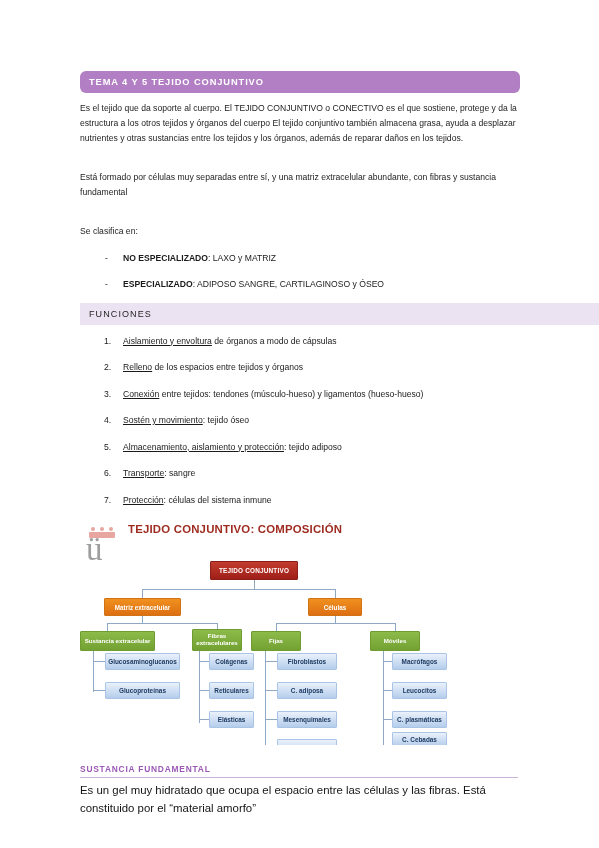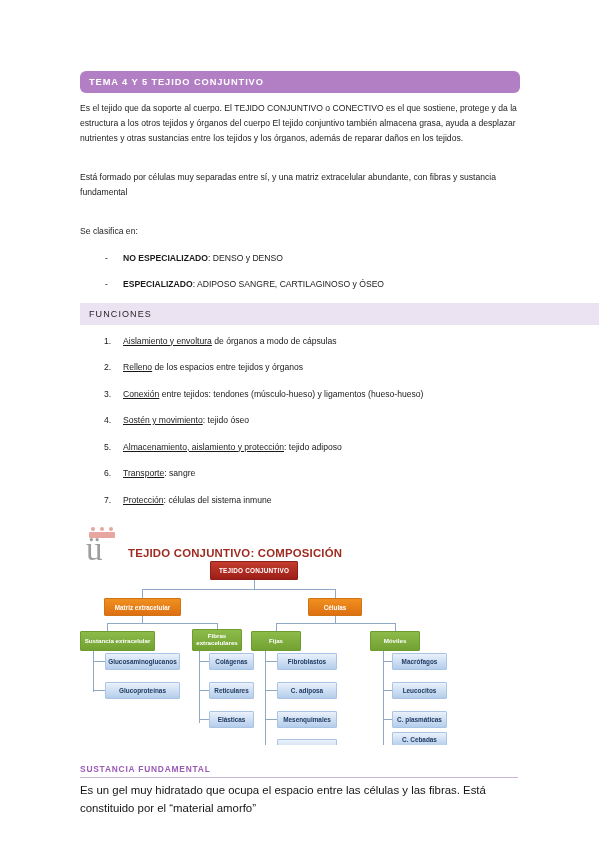--- a/index.html
+++ b/index.html
@@ -110,21 +110,21 @@
     position: relative;
     width: 440px;
     height: 226px;
     margin-top: 10px;
     background: #ffffff;
     overflow: hidden;
   }
   .diagram-title {
     position: absolute;
     left: 48px;
-    top: 28px;
+    top: 4px;
     font-size: 11.4px;
     font-weight: bold;
     color: #9e2b20;
     letter-spacing: 0.2px;
   }
   
   .logo {
     position: absolute;
     left: 6px;
     top: 6px;
@@ -247,21 +247,21 @@
     <div class="banner">TEMA 4 Y 5 TEJIDO CONJUNTIVO</div>
 
     <p class="para">Es el tejido que da soporte al cuerpo. El TEJIDO CONJUNTIVO o CONECTIVO es el que sostiene, protege y da la estructura a los otros tejidos y órganos del cuerpo El tejido conjuntivo también almacena grasa, ayuda a desplazar nutrientes y otras sustancias entre los tejidos y los órganos, además de reparar daños en los tejidos.</p>
 
     <p class="para tight">Está formado por células muy separadas entre sí, y una matriz extracelular abundante, con fibras y sustancia fundamental</p>
 
     <p class="para tight">Se clasifica en:</p>
 
     <ul class="dash-list">
       <li>
-        <span class="dash">-</span><b>NO ESPECIALIZADO</b><span>: DENSO y DENSO</span>
+        <span class="dash">-</span><b>NO ESPECIALIZADO</b><span>: LAXO y MATRIZ</span>
       </li>
       <li>
         <span class="dash">-</span><b>ESPECIALIZADO</b><span>: ADIPOSO SANGRE, CARTILAGINOSO y ÓSEO</span>
       </li>
     </ul>
 
     <div class="subheader">FUNCIONES</div>
 
     <ol class="num-list">
       <li><span class="num">1.</span><u>Aislamiento y envoltura</u><span> de órganos a modo de cápsulas</span></li>

